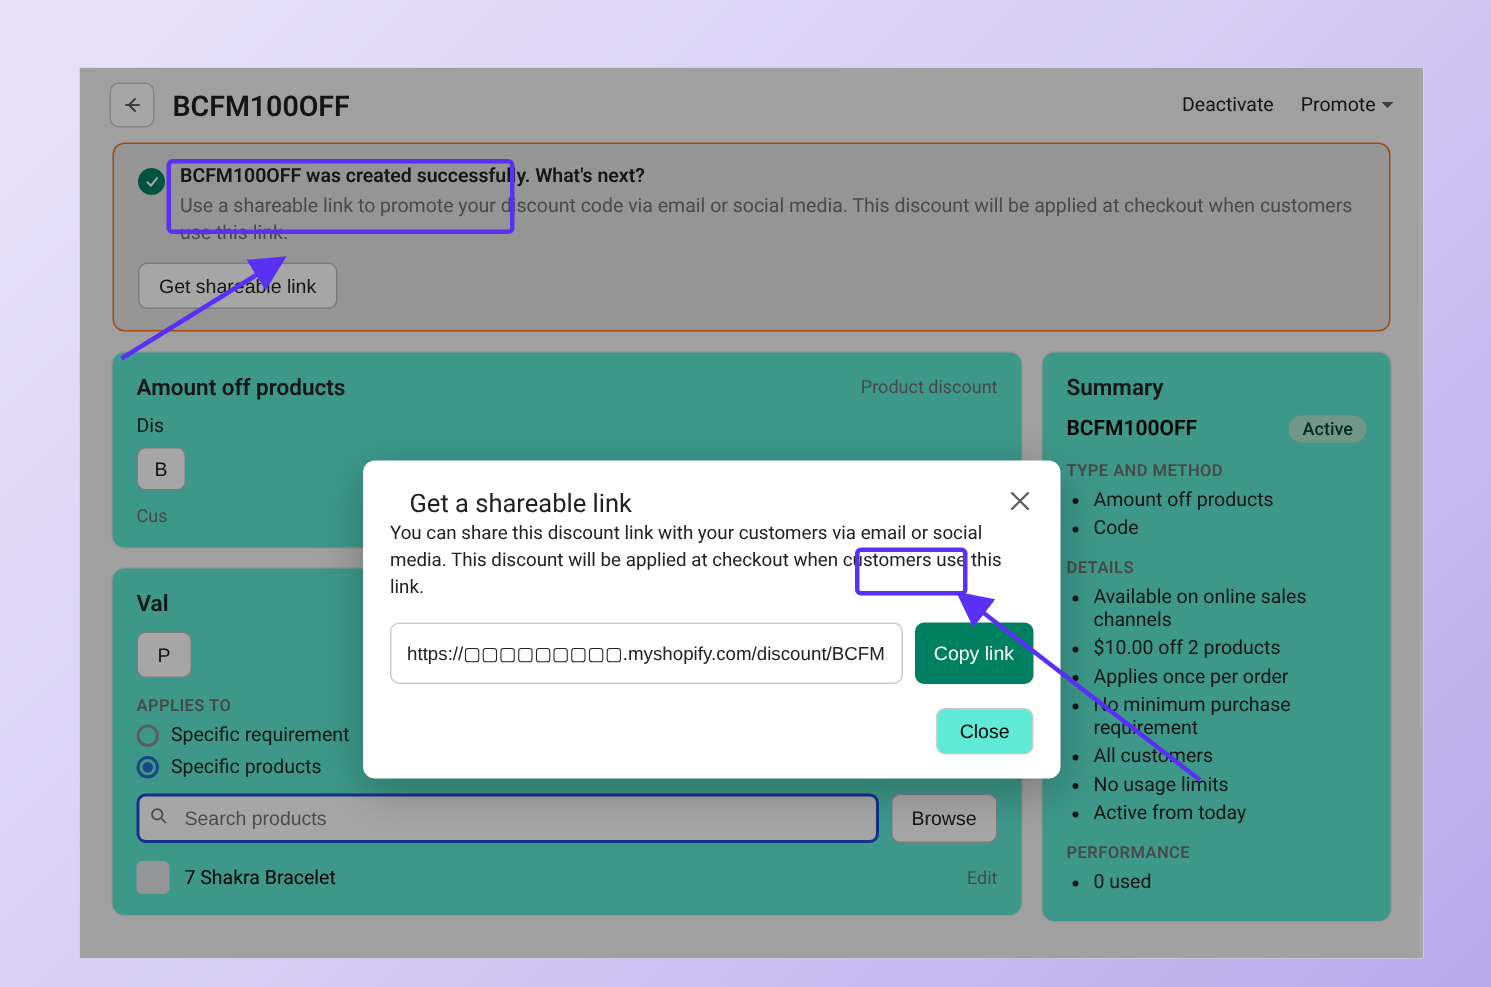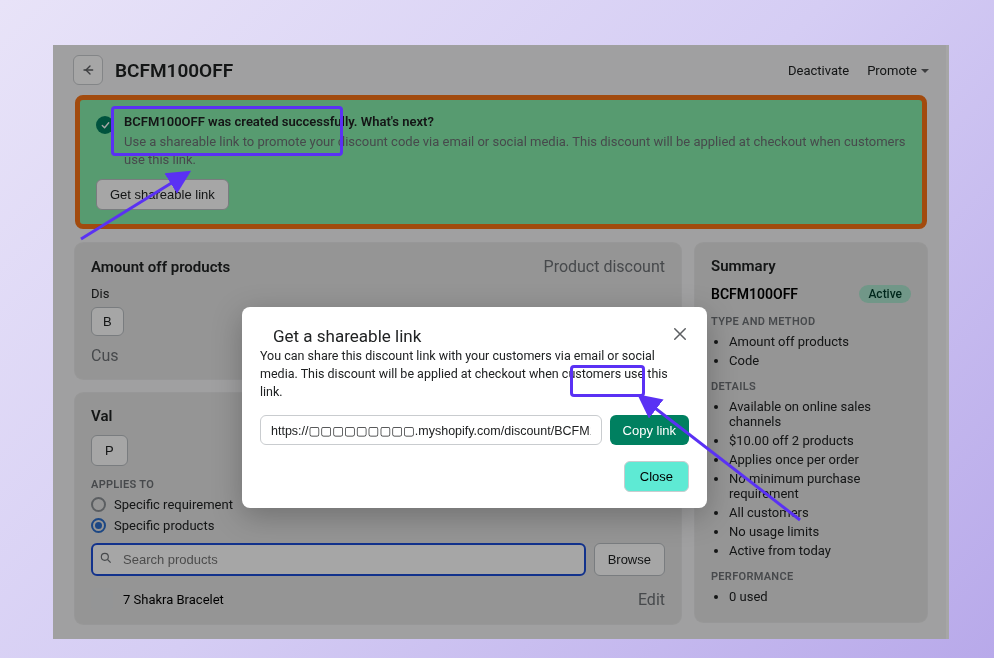--- a/index.html
+++ b/index.html
@@ -25,46 +25,46 @@
     width: 30px; height: 30px; border: 1px solid #c9cccf; border-radius: 6px;
     background: #fff; display: flex; align-items: center; justify-content: center;
     cursor: pointer;
   }
   .back-btn svg { width: 16px; height: 16px; stroke: #5c5f62; }
   .page-title { font-size: 19px; font-weight: 600; color: #202223; }
   .header-right { display: flex; align-items: center; gap: 18px; }
   .plain-link { font-size: 13px; color: #202223; cursor: pointer; }
   .plain-link.drop::after { content: ""; display: inline-block; margin-left:4px; border:4px solid transparent; border-top-color:#5c5f62; transform: translateY(2px);}
   .banner {
-    margin: 0 22px; border: 5px solid #f97316; background: #86efac;
+    margin: 0 22px; border: 1px solid #f97316; background: #e5e5e5;
     border-radius: 8px; padding: 14px 16px 14px 16px;
   }
   .banner-head { display: flex; gap: 10px; align-items: flex-start; }
   .check-badge {
     width: 18px; height: 18px; border-radius: 50%; background: #008060;
     display: flex; align-items: center; justify-content: center; flex-shrink:0; margin-top:2px;
   }
   .check-badge svg { width: 11px; height: 11px; stroke: #fff; }
   .banner-title { font-size: 13px; font-weight: 600; color: #202223; }
   .banner-desc { font-size: 13px; color: #6d7175; margin-top: 4px; line-height:1.4; }
   .btn-outline {
     display: inline-block; margin-top: 10px; padding: 7px 13px; font-size: 13px;
     border: 1px solid #babfc3; border-radius: 6px; background: #fff; color: #202223;
     cursor: pointer;
   }
   .columns { display: flex; gap: 14px; margin: 14px 22px 0; }
   .col-main { flex: 1; }
   .col-side { width: 232px; }
   .card {
-    background: #e5e5e5; border-radius: 8px; box-shadow: 0 0 0 1px rgba(0,0,0,0.05);
+    background: #5eead4; border-radius: 8px; box-shadow: 0 0 0 1px rgba(0,0,0,0.05);
     padding: 14px 16px; margin-bottom: 14px;
   }
   .card-row { display:flex; justify-content:space-between; align-items:center;}
   .card-title { font-size: 15px; font-weight: 600; color:#202223;}
-  .subtle { font-size: 16px; color:#6d7175;}
+  .subtle { font-size: 12px; color:#6d7175;}
   .mt { margin-top: 10px; }
   .pill { padding: 2px 9px; border-radius: 10px; background:#aee9d1; color:#003d2b; font-size:12px; font-weight:500;}
   ul.details { list-style: disc; padding-left: 18px; margin-top:6px;}
   ul.details li { font-size: 13px; color:#202223; margin: 4px 0;}
   .section-label { font-size: 11px; font-weight:600; color:#6d7175; letter-spacing:0.3px; margin-top:12px;}
   .search-row { display:flex; gap:8px; margin-top:10px;}
   .search-input { flex:1; position:relative;}
   .search-input input { width:100%; padding: 7px 10px 7px 30px; border:2px solid #1d4ed8; border-radius:6px; font-size:13px;}
   .search-input svg { position:absolute; left:8px; top:8px; width:14px; height:14px; fill:none; stroke:#6d7175;}
   .radio-row { display:flex; align-items:center; gap:8px; margin:6px 0; font-size:13px; color:#202223;}
@@ -89,21 +89,21 @@
     background:#fff; border-radius:8px; box-shadow: 0 8px 30px rgba(0,0,0,0.25);
     z-index: 10; padding: 18px 18px 16px;
   }
   .modal-head { display:flex; justify-content:space-between; align-items:center;margin-left:13px;}
   .modal-title { font-size: 17px; color:#202223;}
   .close-x { cursor:pointer;}
   .close-x svg{width:18px;height:18px;stroke:#5c5f62;}
   .modal-desc { font-size:12.5px; color:#202223; margin-top:0; line-height:1.45;}
   .link-row { display:flex; gap:8px; margin-top:14px;}
   .link-input { flex:1; padding:7px 10px; border:1px solid #c9cccf; border-radius:6px; font-size:12.5px; color:#202223;}
-  .copy-btn { padding:2px 13px; border:none; border-radius:6px; background:#008060; color:#fff; font-size:13px; cursor:pointer;}
+  .copy-btn { padding:13px 13px; border:none; border-radius:6px; background:#008060; color:#fff; font-size:13px; cursor:pointer;}
   .modal-footer { display:flex; justify-content:flex-end; margin-top:16px;}
   .close-btn { padding:7px 15px; border:1px solid #c9cccf; border-radius:6px; background:#5eead4; font-size:13px; cursor:pointer;}
   .summary-title { font-size:14px; font-weight:600;}
   .right-cap { position:absolute; right:0; top:0; width:3px; height:100%; background:#fff;}
 </style>
 </head>
 <body>
 
 <div class="frame">
   <div class="page">

